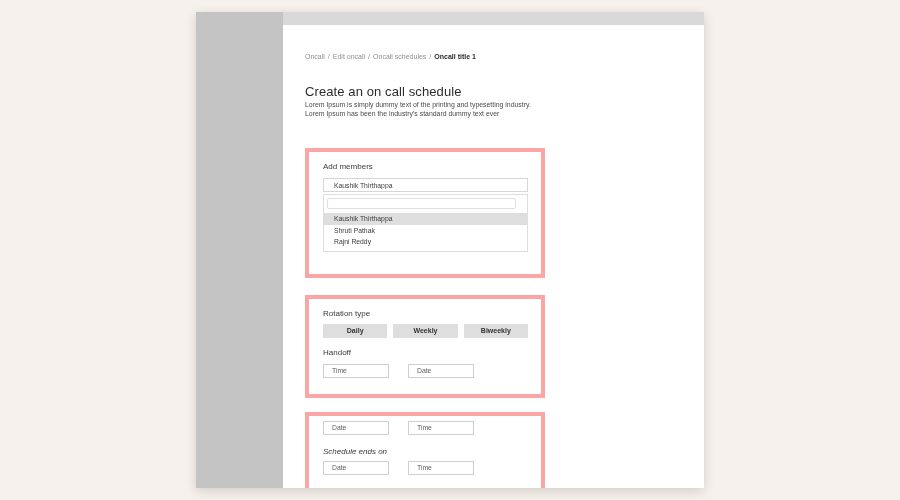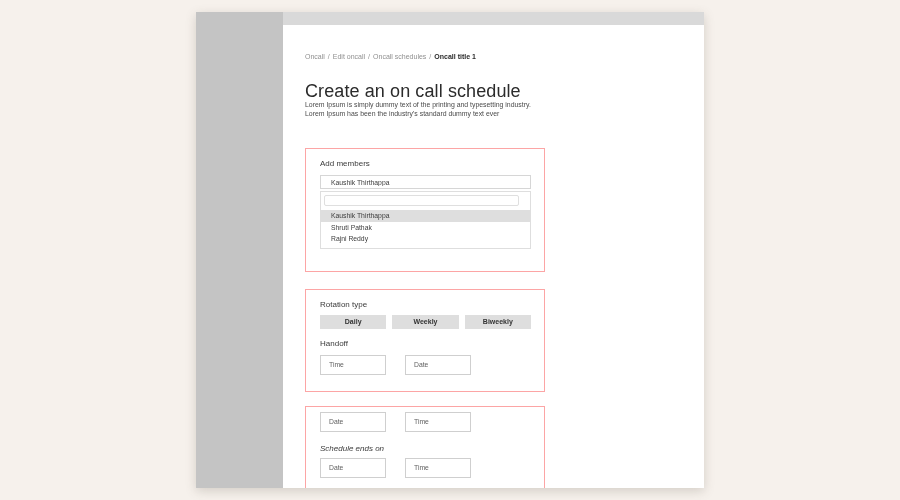--- a/index.html
+++ b/index.html
@@ -47,37 +47,37 @@
     line-height: 8px;
     color: #909090;
     align-items: baseline;
   }
   .breadcrumb .crumb { color: #909090; cursor: pointer; text-decoration: none; }
   .breadcrumb .crumb.current { color: #2b2b2b; font-weight: bold; cursor: default; }
   .breadcrumb .sep { color: #909090; }
   
   .page-title {
     margin-top: 24px;
-    font-size: 18px;
+    font-size: 13px;
     line-height: 13px;
     font-weight: 400;
     color: #2b2b2b;
     letter-spacing: 0.1px;
   }
   .page-desc {
     margin-top: 3px;
     width: 233px;
     font-size: 6.9px;
     line-height: 8.6px;
     color: #4a4a4a;
   }
   
   .card {
     width: 240px;
-    border: 1px solid #fca5a5;
+    border: 4px solid #fca5a5;
     background: #ffffff;
     padding: 0 13px 0 14px;
   }
   .card-1 { margin-top: 30px; padding-bottom: 22px; }
   .card-2 { margin-top: 17px; padding-bottom: 16px; }
   .card-3 { margin-top: 14px; padding-bottom: 20px; }
   .section-label {
     margin-top: 10px;
     font-size: 8px;
     line-height: 9px;
@@ -142,21 +142,21 @@
     color: #333333;
     cursor: pointer;
   }
   .label-mid { }
   .field-row {
     margin-top: 7px;
     display: flex;
   }
   .field-row input {
     width: 66px;
-    height: 20px;
+    height: 14px;
     padding-left: 8px;
   }
   .field-row input + input { margin-left: 19px; }
   .card-3 .field-row { margin-top: 5px; }
   .card-3 .label-mid { margin-top: 12px; font-style: italic; }
 </style>
 </head>
 <body>
 
 <div class="page">

